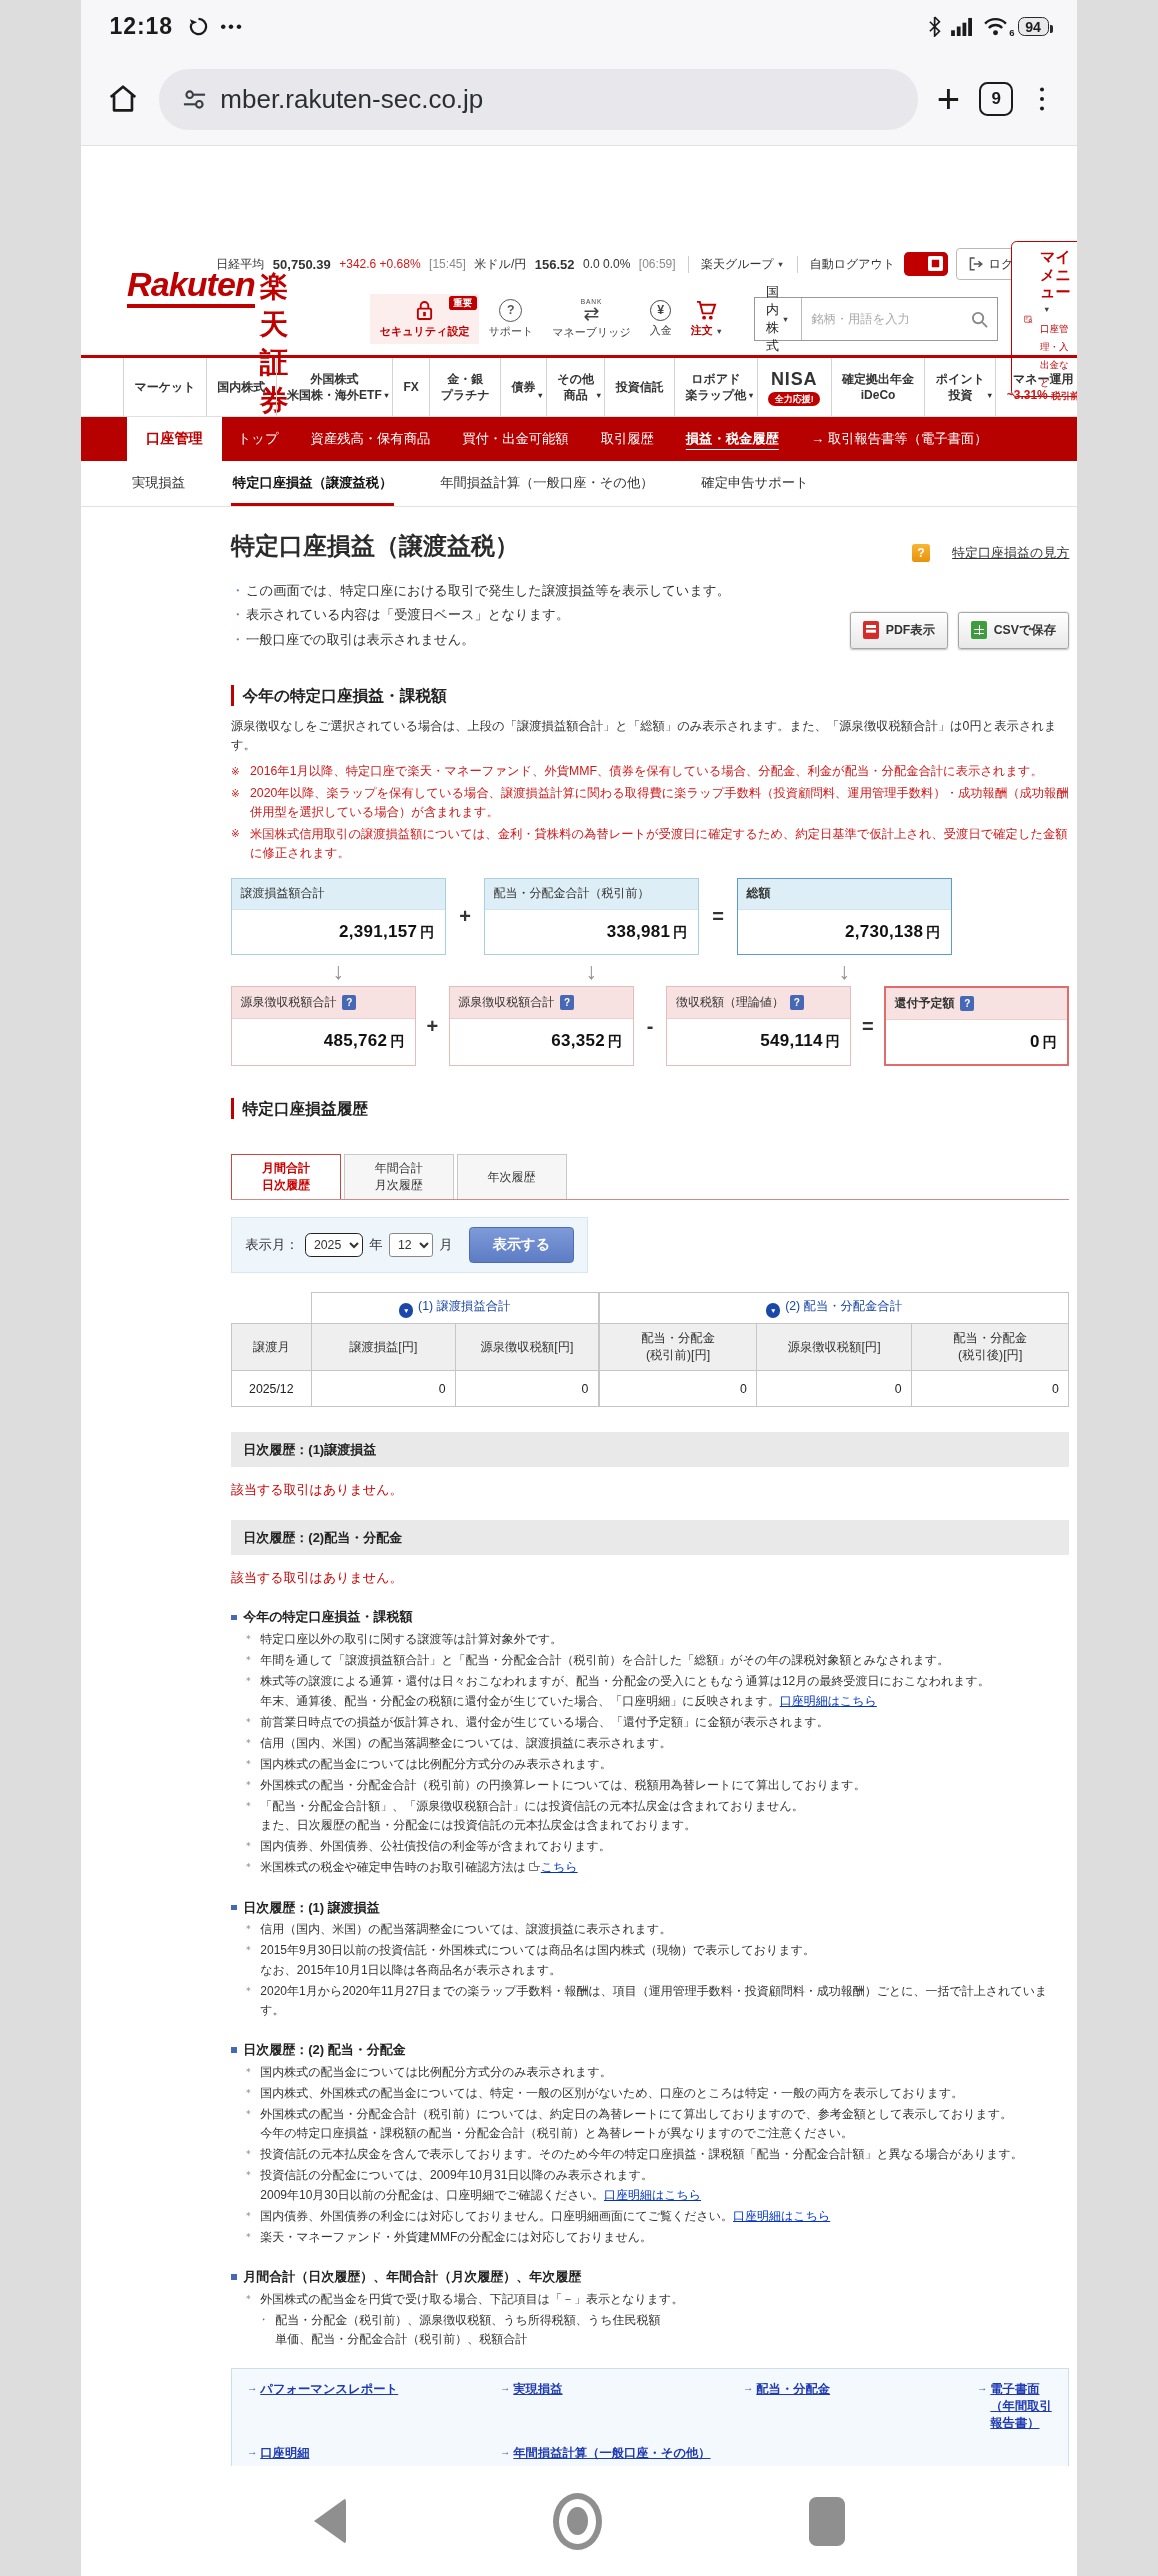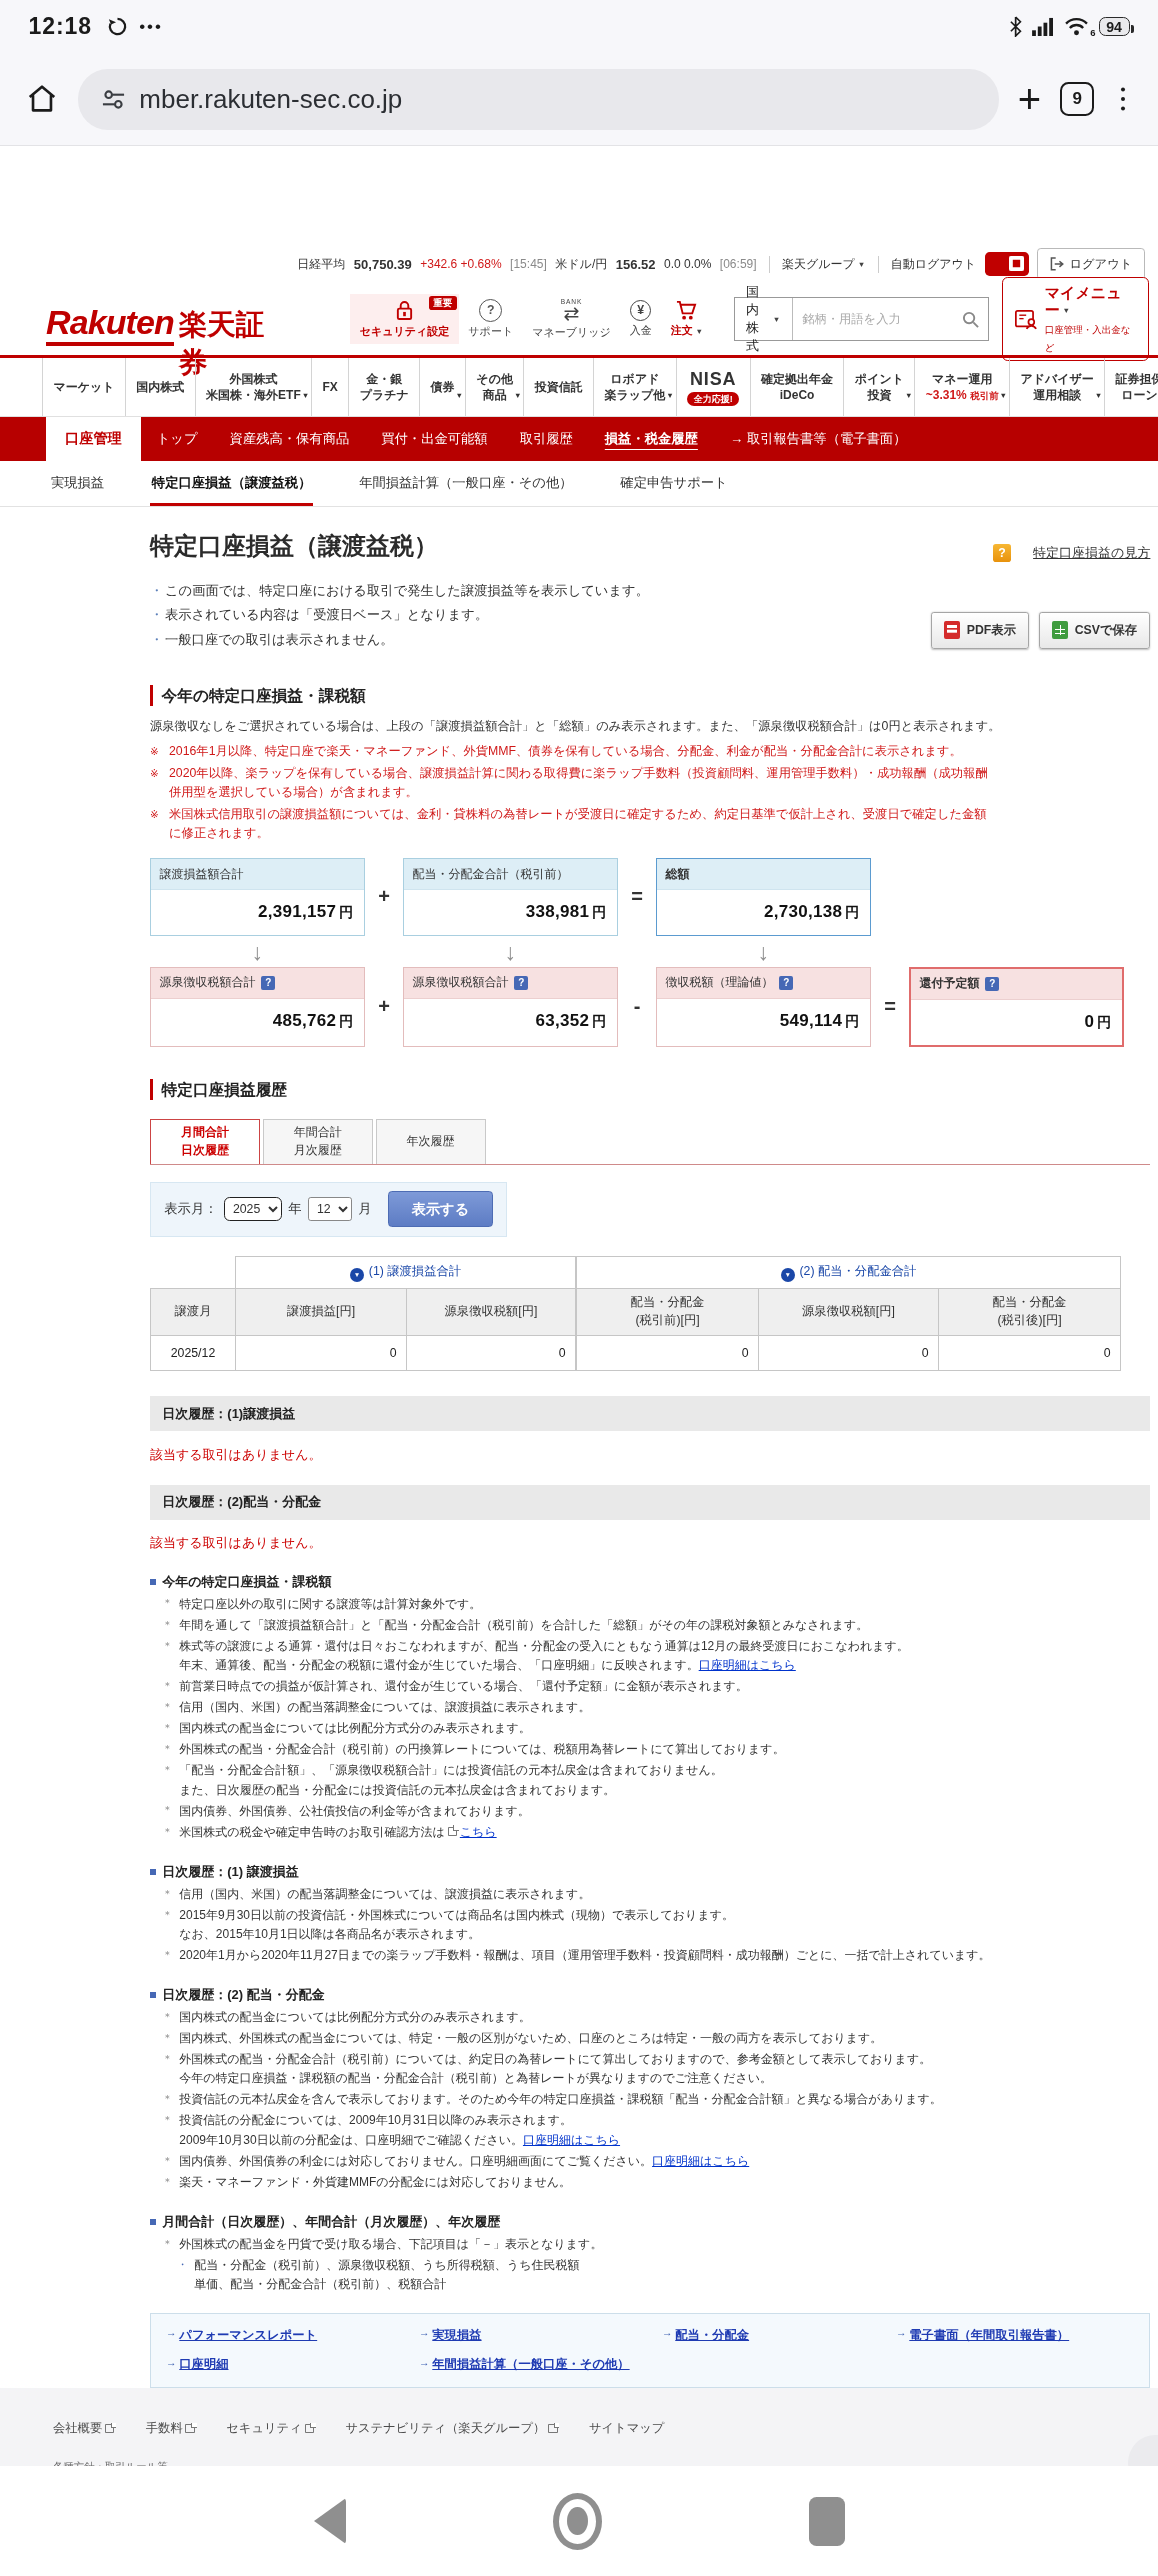--- a/index.html
+++ b/index.html
@@ -1,17 +1,17 @@
 <!DOCTYPE html>
 <html style="font-size:15px"><head>
 <meta charset="utf-8">
 <style>
   * { margin:0; padding:0; box-sizing:border-box; }
   body { font-family:"Liberation Sans","DejaVu Sans",sans-serif; background:#ddd; }
-  .screen { width:1158px; height:2576px; background:#fff; display:flex; flex-direction:column; overflow:hidden; position:relative; margin:0 auto; }
+  .screen { width:996px; height:2576px; background:#fff; display:flex; flex-direction:column; overflow:hidden; position:relative; margin:0 auto; }
 
   
   .statusbar { height:53px; background:#f7f7fa; display:flex; align-items:center; padding:0 28.5px; color:#1b1b1b; flex:0 0 auto; }
   .sb-time { font-size:23px; font-weight:bold; letter-spacing:0.9px; }
   .sb-refresh { margin-left:15px; }
   .sb-more { margin-left:11.4px; font-size:17px; color:#1b1b1b; letter-spacing:1.9px; }
   .sb-right { margin-left:auto; display:flex; align-items:center; gap:9.5px; }
   .wifi-wrap { position:relative; }
   .wifi-six { position:absolute; right:-6.6px; bottom:-1.9px; font-size:9.5px; font-weight:bold; color:#1b1b1b; }
   .batt { border:1.9px solid #2a2a2a; border-radius:6.6px; padding:0.9px 6.6px; font-size:14.2px; font-weight:bold; background:#e9e9ec; position:relative; }
@@ -119,21 +119,21 @@
   .cbox.total { border:1.9px solid #5b9bd0; } .cbox.total .lbl { font-weight:bold; }
   .cbox.pink { border-color:#e3bcbc; } .cbox.pink .lbl { background:#f7e1e1; border-bottom-color:#eccfcf; }
   .cbox.refund { border:2.8px solid #e06c6c; } .cbox.refund .lbl { background:#f7e1e1; font-weight:bold; border-bottom-color:#eccfcf; }
   .opx { width:38px; display:flex; align-items:center; justify-content:center; font-size:20px; font-weight:bold; color:#333; }
   .arrowrow { display:flex; margin:3.8px 0 1.9px; }
   .acell { width:215px; text-align:center; } .asp { width:38px; }
   .down-arrow-icon { color:#8f8f8f; font-size:23px; line-height:1.1; }
   .qmark { width:14.2px; height:14.2px; background:#4668b5; border-radius:1.9px; color:#fff; display:inline-flex; align-items:center; justify-content:center; font-size:10px; font-weight:bold; flex:0 0 auto; }
   .qmark::before { content:"?"; }
 
-  .tabs { display:flex; margin-top:19px; border-bottom:1.9px solid #cf8a8a; }
+  .tabs { display:flex; margin-top:35px; border-bottom:1.9px solid #cf8a8a; }
   .tab { min-width:110px; min-height:45px; display:flex; flex-direction:column; align-items:center; justify-content:center; font-size:12px; line-height:1.45; border:0.9px solid #c9c9c9; border-bottom:none; background:#f6f6f6; color:#333; padding:2.8px 9.5px; }
   .tab + .tab { margin-left:2.8px; }
   .tab.active { background:#fff; border-color:#cc4444; color:#cc0000; font-weight:bold; }
 
   .filter { margin-top:17px; background:#eef5fb; border:0.9px solid #d7e7f2; padding:8.5px 13.3px; display:inline-flex; align-items:center; gap:6.6px; font-size:13.3px; color:#333; }
   .filter select { font-size:12.3px; font-family:inherit; padding:2.8px 3.8px; border:0.9px solid #888; border-radius:2.8px; background:#fff; color:#333; }
   .filter select.focused { border:1.9px solid #222; border-radius:5.7px; }
   .showbtn { margin-left:9.5px; background:linear-gradient(#7e9ad8,#5d7cc4); color:#fff; font-size:14.2px; font-weight:bold; border:0.9px solid #4d6cb4; border-radius:3.8px; padding:7.6px 23px; }
 
   .tables { display:flex; margin-top:19px; }

